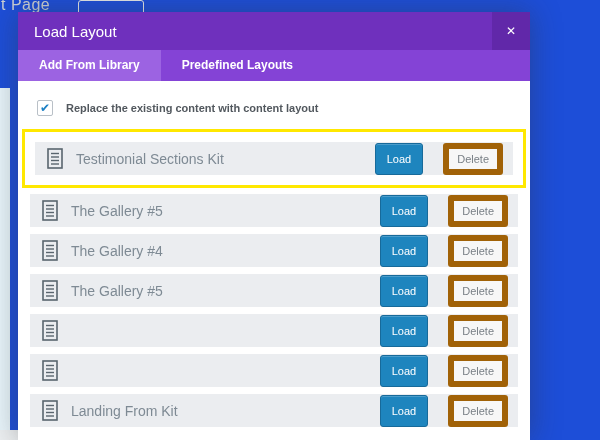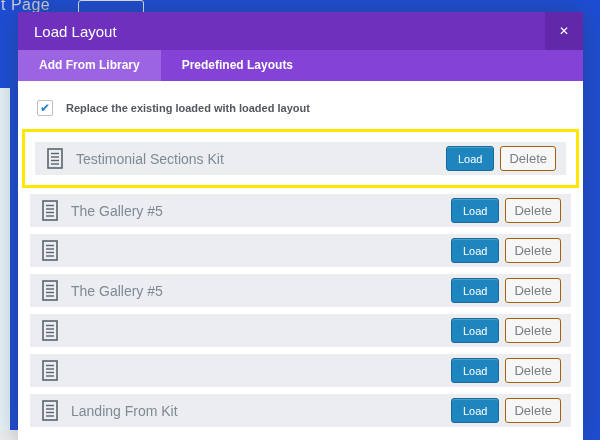--- a/index.html
+++ b/index.html
@@ -10,21 +10,21 @@
     font-family:"Liberation Sans", sans-serif;
   }
   
   .bg-text { position:absolute; left:1px; top:-4px; font-size:16px; color:#ccd1d5; letter-spacing:.5px; }
   .bg-input { position:absolute; left:78px; top:0px; width:66px; height:15px; border:1px solid #e4e7e9; border-radius:3px; }
   .bg-strip { position:absolute; left:0; top:88px; width:10px; height:352px; background:#e7f4fa; }
   .bg-strip2 { position:absolute; left:0; top:430px; width:70px; height:10px; background:#eceff1; }
 
   
   .modal {
-    position:absolute; left:18px; top:12px; width:565px; height:428px;
+    position:absolute; left:18px; top:12px; width:512px; height:428px;
     background:#fff; box-shadow:0 0 28px rgba(50,50,50,.4);
   }
   .modal-header {
     position:relative; height:38px; background:#6f30bd; color:#fff;
     display:flex; align-items:center; padding-left:16px; font-size:15px;
   }
   .close-btn {
     position:absolute; top:0; right:0; width:38px; height:38px; border:none;
     background:#6128a9; color:#fff; display:flex; align-items:center; justify-content:center;
     font-size:12px; cursor:pointer; font-family:"Liberation Sans", sans-serif;
@@ -49,30 +49,30 @@
 
   .highlight-wrap { border:3px solid #ffe800; padding:10px; margin:0 -8px 6px -8px; }
   .highlight-wrap .layout-row { margin-bottom:0; }
 
   .layout-row {
     height:33px; background:#ebedf0; display:flex; align-items:center;
     padding:0 10px 0 12px; margin-bottom:7px;
   }
   .doc-icon { display:flex; align-items:center; }
   .row-title { margin-left:13px; font-size:14px; color:#7e8a94; }
-  .row-buttons { margin-left:auto; display:flex; gap:6px;justify-content:flex-end; }
+  .row-buttons { margin-left:auto; display:flex; gap:20px;justify-content:flex-end; }
   .btn-load {
     background:#1e85be; color:#fff; font-size:11px; padding:4px 11px;
     border:1px solid #176a9a; border-radius:3px; cursor:pointer;
     box-shadow:inset 0 1px 0 rgba(255,255,255,.2);
     font-family:"Liberation Sans", sans-serif;
   }
   .btn-delete {
-    background:#f7f7f7; color:#787f85; font-size:13px; padding:4px 8px;
-    border:1px solid #a16207; border-radius:3px; cursor:pointer;
+    background:#f7f7f7; color:#787f85; font-size:11px; padding:4px 8px;
+    border:6px solid #a16207; border-radius:3px; cursor:pointer;
     font-family:"Liberation Sans", sans-serif;
   }
 </style>
 </head>
 <body>
 
 <div class="stage">
   <span class="bg-text">t Page</span>
   <span class="bg-input"></span>
   <span class="bg-strip"></span>
@@ -89,21 +89,21 @@
     <div class="tabs">
       <button class="tab active">Add From Library</button>
       <button class="tab">Predefined Layouts</button>
     </div>
 
     <div class="modal-body">
       <div class="checkbox-row">
         <span class="checkbox">
           <span>✔</span>
         </span>
-        <span class="checkbox-label">Replace the existing loaded with loaded layout</span>
+        <span class="checkbox-label">Replace the existing content with content layout</span>
       </div>
 
       <div class="highlight-wrap">
         <div class="layout-row">
           <span class="doc-icon">
             <svg width="16" height="21" viewBox="0 0 16 21">
                 <rect x="1" y="1" width="14" height="19" fill="none" stroke="#59656e" stroke-width="1.6"></rect>
                 <line x1="4" y1="5.5" x2="12" y2="5.5" stroke="#59656e" stroke-width="1.4"></line>
                 <line x1="4" y1="9" x2="12" y2="9" stroke="#59656e" stroke-width="1.4"></line>
                 <line x1="4" y1="12.5" x2="12" y2="12.5" stroke="#59656e" stroke-width="1.4"></line>
@@ -138,20 +138,21 @@
       <div class="layout-row">
         <span class="doc-icon">
           <svg width="16" height="21" viewBox="0 0 16 21">
               <rect x="1" y="1" width="14" height="19" fill="none" stroke="#59656e" stroke-width="1.6"></rect>
               <line x1="4" y1="5.5" x2="12" y2="5.5" stroke="#59656e" stroke-width="1.4"></line>
               <line x1="4" y1="9" x2="12" y2="9" stroke="#59656e" stroke-width="1.4"></line>
               <line x1="4" y1="12.5" x2="12" y2="12.5" stroke="#59656e" stroke-width="1.4"></line>
               <line x1="4" y1="16" x2="12" y2="16" stroke="#59656e" stroke-width="1.4"></line>
             </svg>
         </span>
+        <span class="row-title">The Gallery #4</span>
         <span class="row-buttons">
           <button class="btn-load">Load</button>
           <button class="btn-delete">Delete</button>
         </span>
       </div>
 
       <div class="layout-row">
         <span class="doc-icon">
           <svg width="16" height="21" viewBox="0 0 16 21">
               <rect x="1" y="1" width="14" height="19" fill="none" stroke="#59656e" stroke-width="1.6"></rect>

